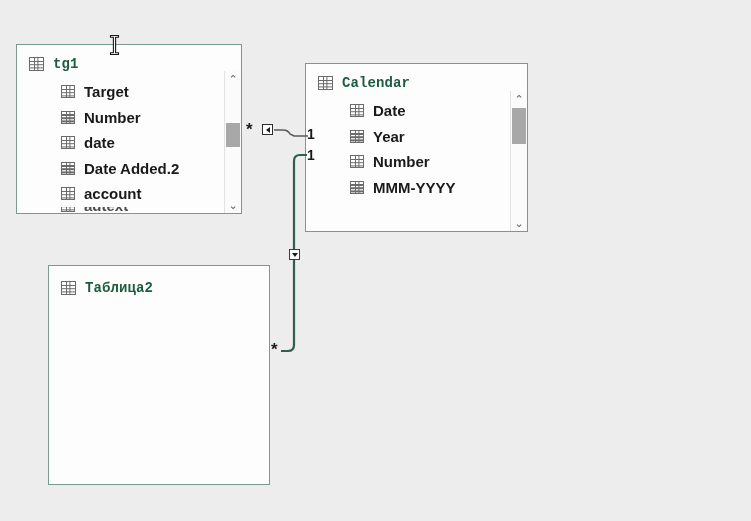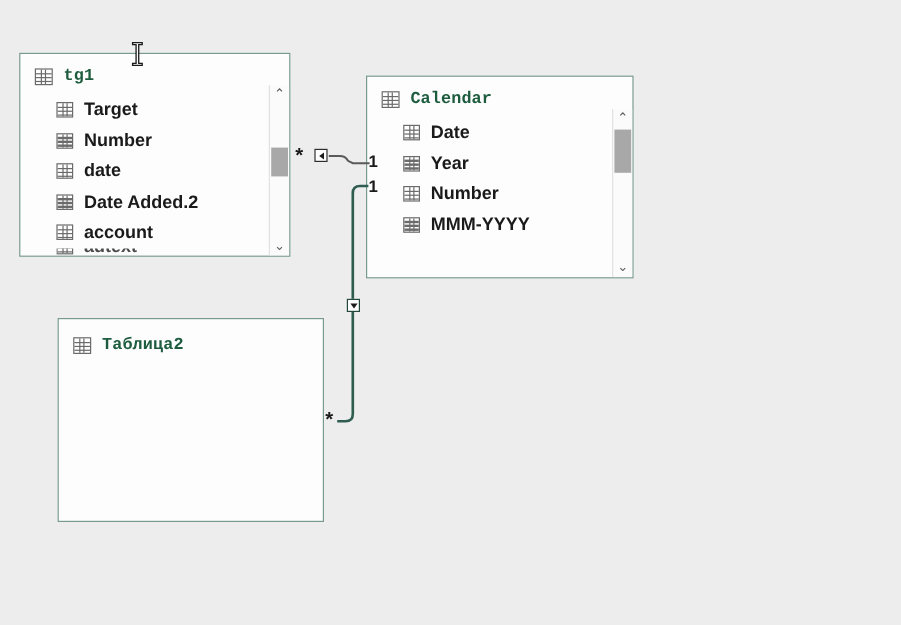--- a/index.html
+++ b/index.html
@@ -30,21 +30,21 @@
   .card-title .title-text{
     color:#1d5c3e;
     font-size:14px;
     font-weight:bold;
     letter-spacing:.1px;
     white-space:nowrap;
     font-family:Liberation Mono, monospace;
   }
   .field-list{
     margin-top:2px;
-    padding-left:30px;
+    padding-left:44px;
   }
   .field-row{
     display:flex;align-items:center;
     gap:9px;
     height:25.5px;
   }
   .field-row .field-text{
     color:#1a1a1a;
     font-size:15px;
     font-weight:bold;
@@ -214,21 +214,21 @@
       </div>
     </div>
 
     <div class="vscroll" style="right:0;top:27px;bottom:0;">
       <div class="arrow up">⌃</div>
       <div class="thumb" style="top:17px;height:36px;"></div>
       <div class="arrow down">⌄</div>
     </div>
   </div>
 
-  <div class="table-card" id="card-tablitsa2" style="left:48px;top:265px;width:222px;height:170px;">
+  <div class="table-card" id="card-tablitsa2" style="left:48px;top:265px;width:222px;height:220px;">
 
     <div class="card-title" style="margin-top:9px;">
       <span class="grid-icon title-icon"></span>
       <span class="title-text">Таблица2</span>
     </div>
 
   </div>
 
   <svg class="conn-svg">
 

